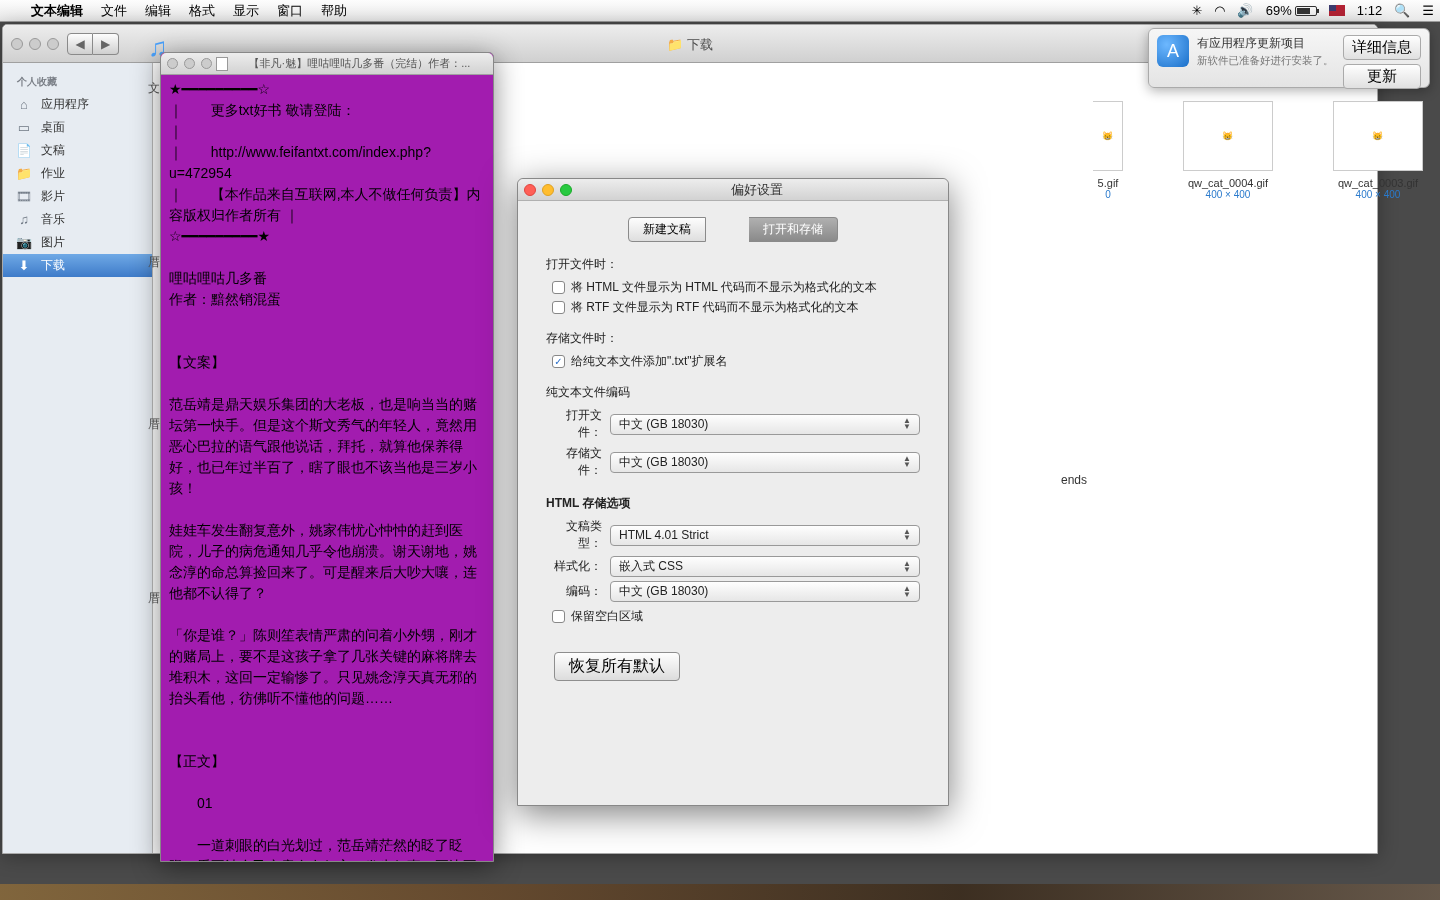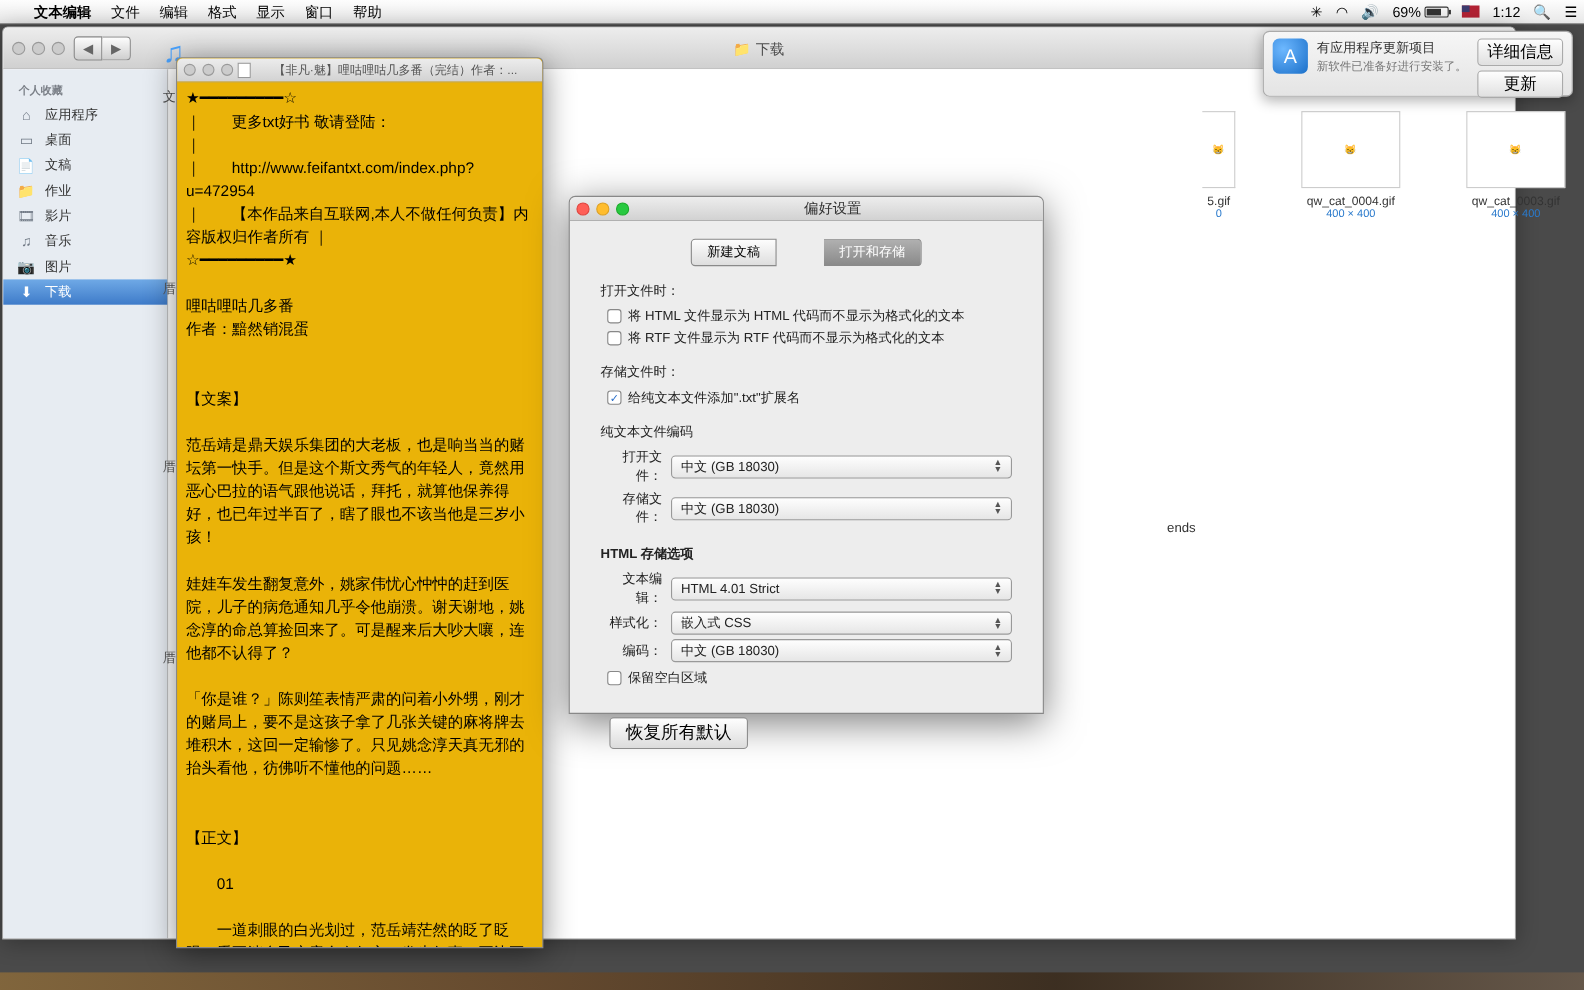--- a/index.html
+++ b/index.html
@@ -39,30 +39,30 @@
 .content { flex:1; background:#fff; padding:20px; position:relative; }
 .show-all { position:absolute; right:16px; top:8px; font-size:11px; color:#888; }
 .icons-row { display:flex; gap:60px; position:absolute; left:940px; top:38px; }
 .file-icon { text-align:center; font-size:11px; color:#333; }
 .thumb { width:90px; height:70px; border:1px solid #ccc; background:#fff; margin:0 auto 6px; display:flex; align-items:center; justify-content:center; font-size:9px; color:#555; position:relative; }
 .thumb.partial { width:30px; border-left:none; }
 .fsize { color:#2a7acc; font-size:10px; }
 .ends-label { position:absolute; left:908px; top:410px; font-size:12px; color:#333; }
 
 
-.textedit { position:absolute; left:160px; top:52px; width:334px; height:810px; background:#eab308; border:1px solid #888; border-radius:5px 5px 0 0; box-shadow:0 5px 28px rgba(0,0,0,.45); }
+.textedit { position:absolute; left:160px; top:52px; width:334px; height:810px; background:#a21caf; border:1px solid #888; border-radius:5px 5px 0 0; box-shadow:0 5px 28px rgba(0,0,0,.45); }
 .te-titlebar { height:22px; background:linear-gradient(#ededed,#d2d2d2); border-bottom:1px solid #a0a0a0; border-radius:5px 5px 0 0; display:flex; align-items:center; padding:0 6px; font-size:11px; color:#555; }
 .te-titlebar .traffic .tl { width:11px; height:11px; }
 .te-title { flex:1; text-align:center; white-space:nowrap; overflow:hidden; text-overflow:ellipsis; padding:0 4px; }
 .te-doc-icon { width:12px; height:14px; background:#fff; border:1px solid #999; margin:0 4px; }
 .te-body { padding:4px 8px; font-size:14px; line-height:1.5; color:#000; font-family:"STHeiti","SimSun",serif; height:calc(100% - 22px); overflow:hidden; }
 .te-body p { margin:0; }
 
 
-.prefs { position:absolute; left:517px; top:178px; width:432px; height:471px; background:#ededed; border:1px solid #888; border-radius:6px 6px 0 0; box-shadow:0 8px 35px rgba(0,0,0,.5); }
+.prefs { position:absolute; left:517px; top:178px; width:432px; height:628px; background:#ededed; border:1px solid #888; border-radius:6px 6px 0 0; box-shadow:0 8px 35px rgba(0,0,0,.5); }
 .prefs-titlebar { height:22px; background:linear-gradient(#ededed,#d2d2d2); border-bottom:1px solid #b0b0b0; border-radius:6px 6px 0 0; display:flex; align-items:center; padding:0 6px; }
 .prefs-titlebar .tl.r { background:#ff5f57; border-color:#e0443e; }
 .prefs-titlebar .tl.y { background:#ffbd2e; border-color:#dea123; }
 .prefs-titlebar .tl.g { background:#28c940; border-color:#1aab29; }
 .prefs-title { flex:1; text-align:center; font-size:13px; color:#333; }
 .tabs { display:flex; justify-content:center; margin:16px 0 14px; }
 .tab { padding:3px 14px; font-size:12px; background:linear-gradient(#fdfdfd,#dedede); border:1px solid #8a8a8a; }
 .tab:first-child { border-radius:4px 0 0 4px; }
 .tab:last-child { border-radius:0 4px 4px 0; border-left:none; }
 .tab.sel { background:linear-gradient(#b0b0b0,#8a8a8a); color:#fff;margin-left:43px; }
@@ -284,21 +284,21 @@
     <div class="form-row">
         <label>存储文件：</label>
         <div class="select">
           <span>中文 (GB 18030)</span>
           <span class="arrows">▲<br>▼</span>
         </div>
       </div>
 
     <div class="section-label" style="margin-top:16px;font-weight:bold;">HTML 存储选项</div>
     <div class="form-row">
-        <label>文本编辑：</label>
+        <label>文稿类型：</label>
         <div class="select">
           <span>HTML 4.01 Strict</span>
           <span class="arrows">▲<br>▼</span>
         </div>
       </div>
     <div class="form-row">
         <label>样式化：</label>
         <div class="select">
           <span>嵌入式 CSS</span>
           <span class="arrows">▲<br>▼</span>

